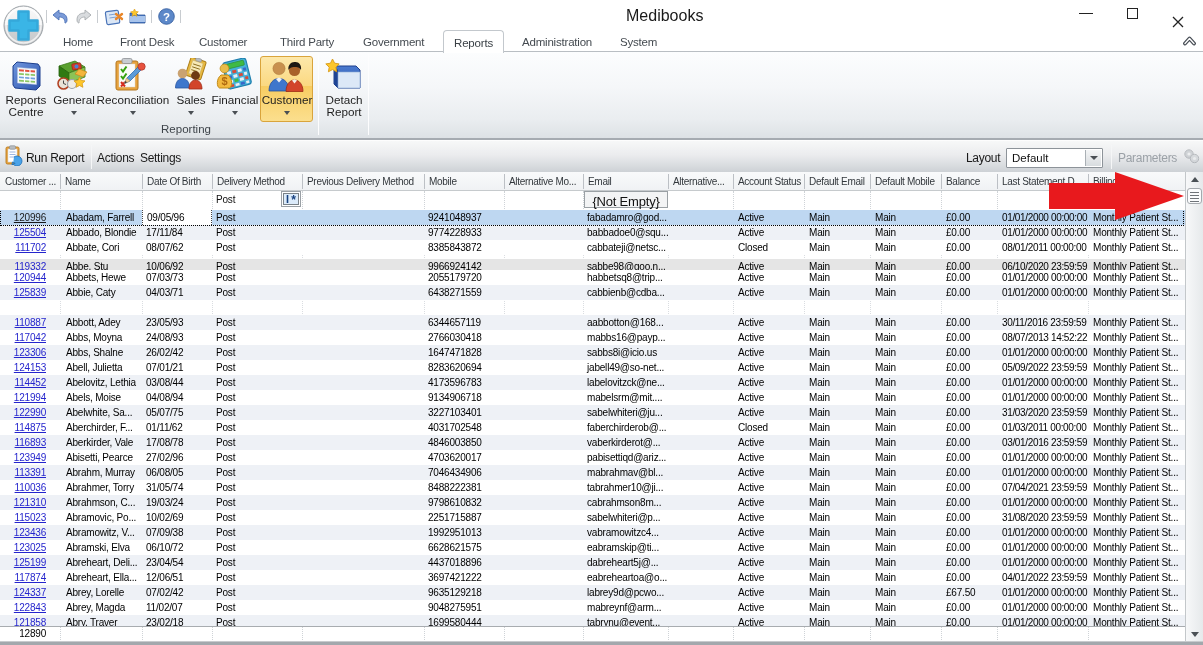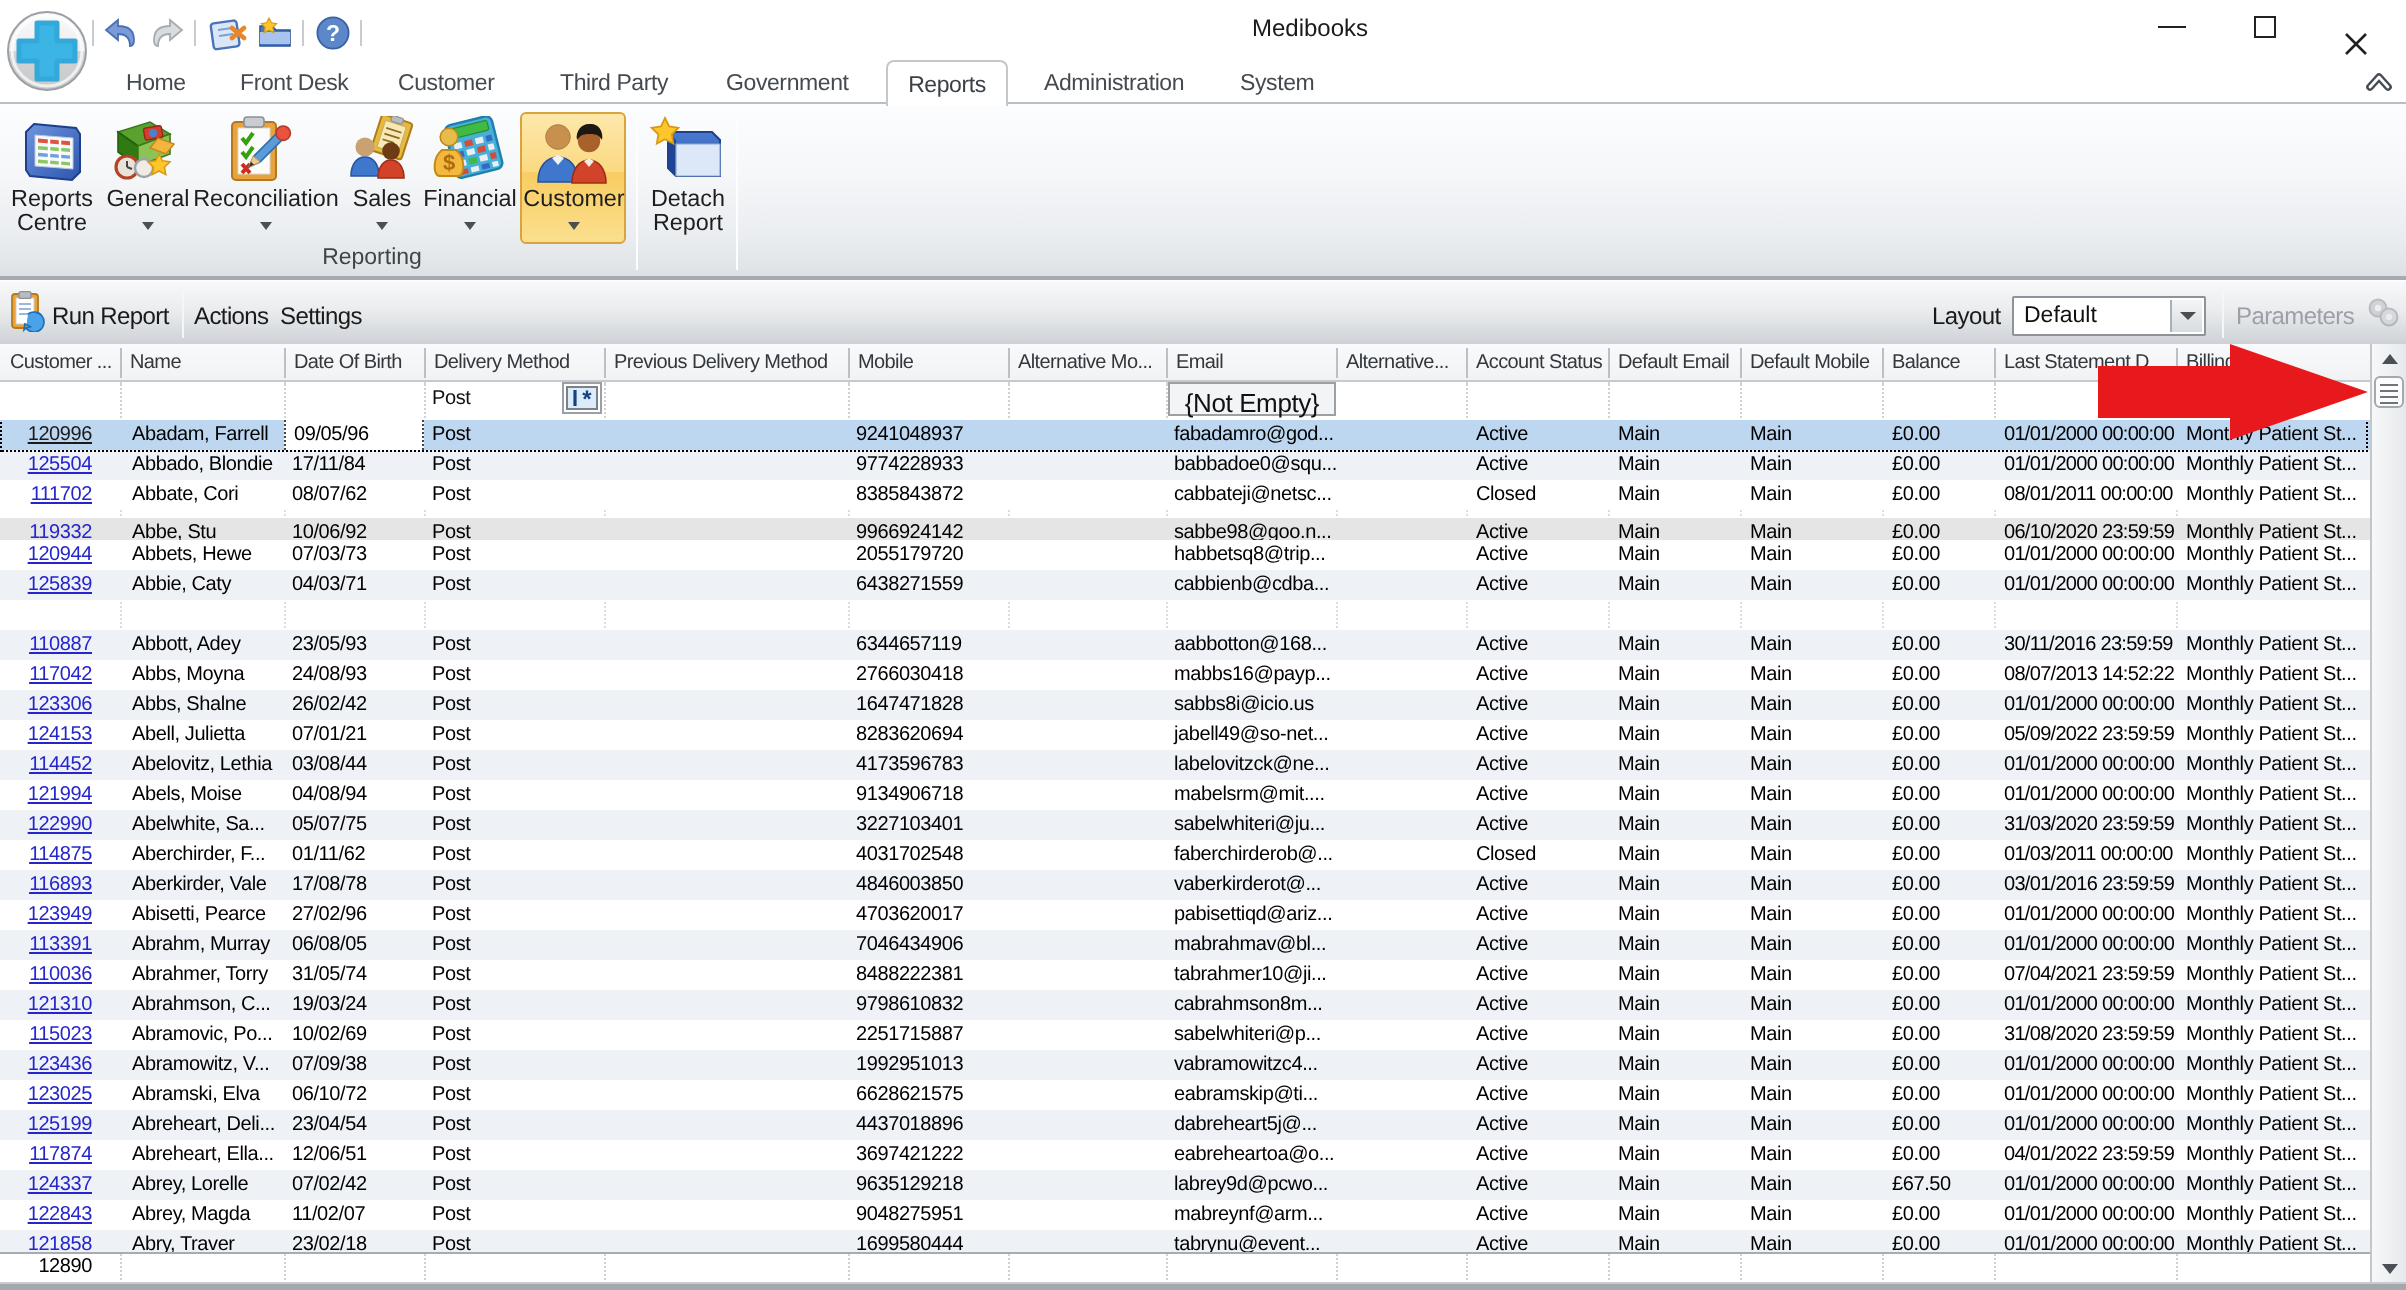--- a/index.html
+++ b/index.html
@@ -1,19 +1,19 @@
 <!DOCTYPE html>
 <html><head><meta charset="utf-8"><style>
 *{margin:0;padding:0;box-sizing:border-box}
 html,body{width:1203px;height:645px;overflow:hidden;font-family:"Liberation Sans",sans-serif;background:#fff}
 #app{position:relative;width:1203px;height:645px;overflow:hidden}
 .abs{position:absolute}
 
 #titlebar{position:absolute;left:0;top:0;width:1203px;height:28px;background:#fff}
-#apptitle{position:absolute;left:626px;top:7px;font-size:12px;color:#1a1a1a}
+#apptitle{position:absolute;left:626px;top:7px;font-size:16px;color:#1a1a1a}
 .winbtn{position:absolute;top:0;height:28px;color:#222}
 #tabrow{position:absolute;left:0;top:28px;width:1203px;height:24px;background:#fff;border-bottom:1px solid #b9bec3}
 .tab{position:absolute;top:8px;font-size:11.5px;letter-spacing:-0.2px;color:#444a50}
 #seltab{position:absolute;left:443px;top:30px;width:61px;height:23px;background:#fff;border:1px solid #c3c8cd;border-bottom:none;border-radius:4px 4px 0 0;z-index:3}
 #seltab span{display:block;text-align:center;margin-top:6px;font-size:11.5px;letter-spacing:-0.2px;color:#3a4046}
 
 #ribbon{position:absolute;left:0;top:52px;width:1203px;height:88px;background:linear-gradient(180deg,#fcfdfe 0%,#f5f7f9 40%,#eaedf0 78%,#e2e6e9 92%,#dde1e5 100%);border-bottom:2px solid #a6abb1}
 .rsep{position:absolute;top:2px;width:1px;height:81px;background:#d3d7db;border-right:1px solid #fdfdfe}
 .rlbl{position:absolute;font-size:11.7px;color:#1e1e1e;text-align:center;line-height:12px}
 .rarrow{position:absolute;width:0;height:0;border-left:3.5px solid transparent;border-right:3.5px solid transparent;border-top:4px solid #4a4f54}

